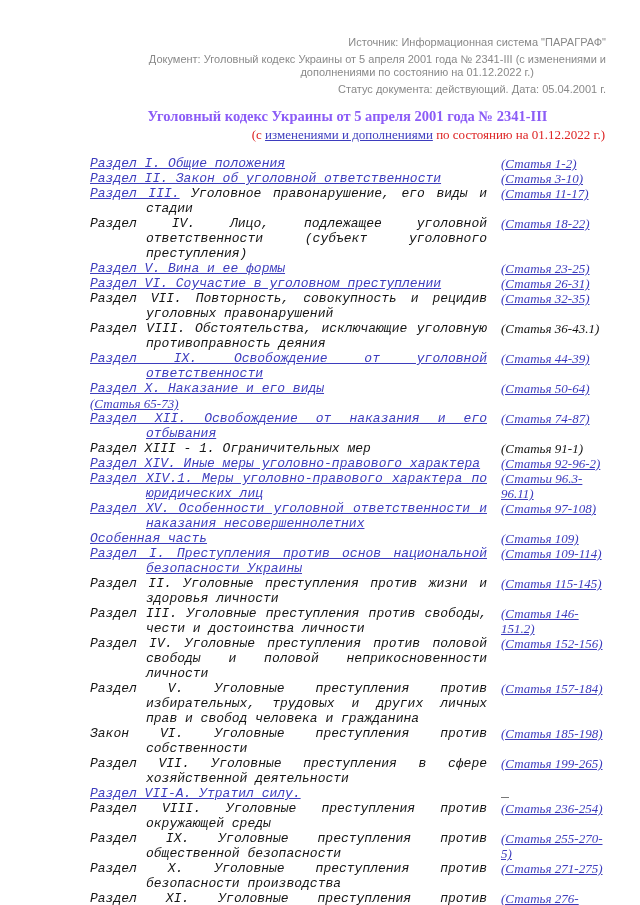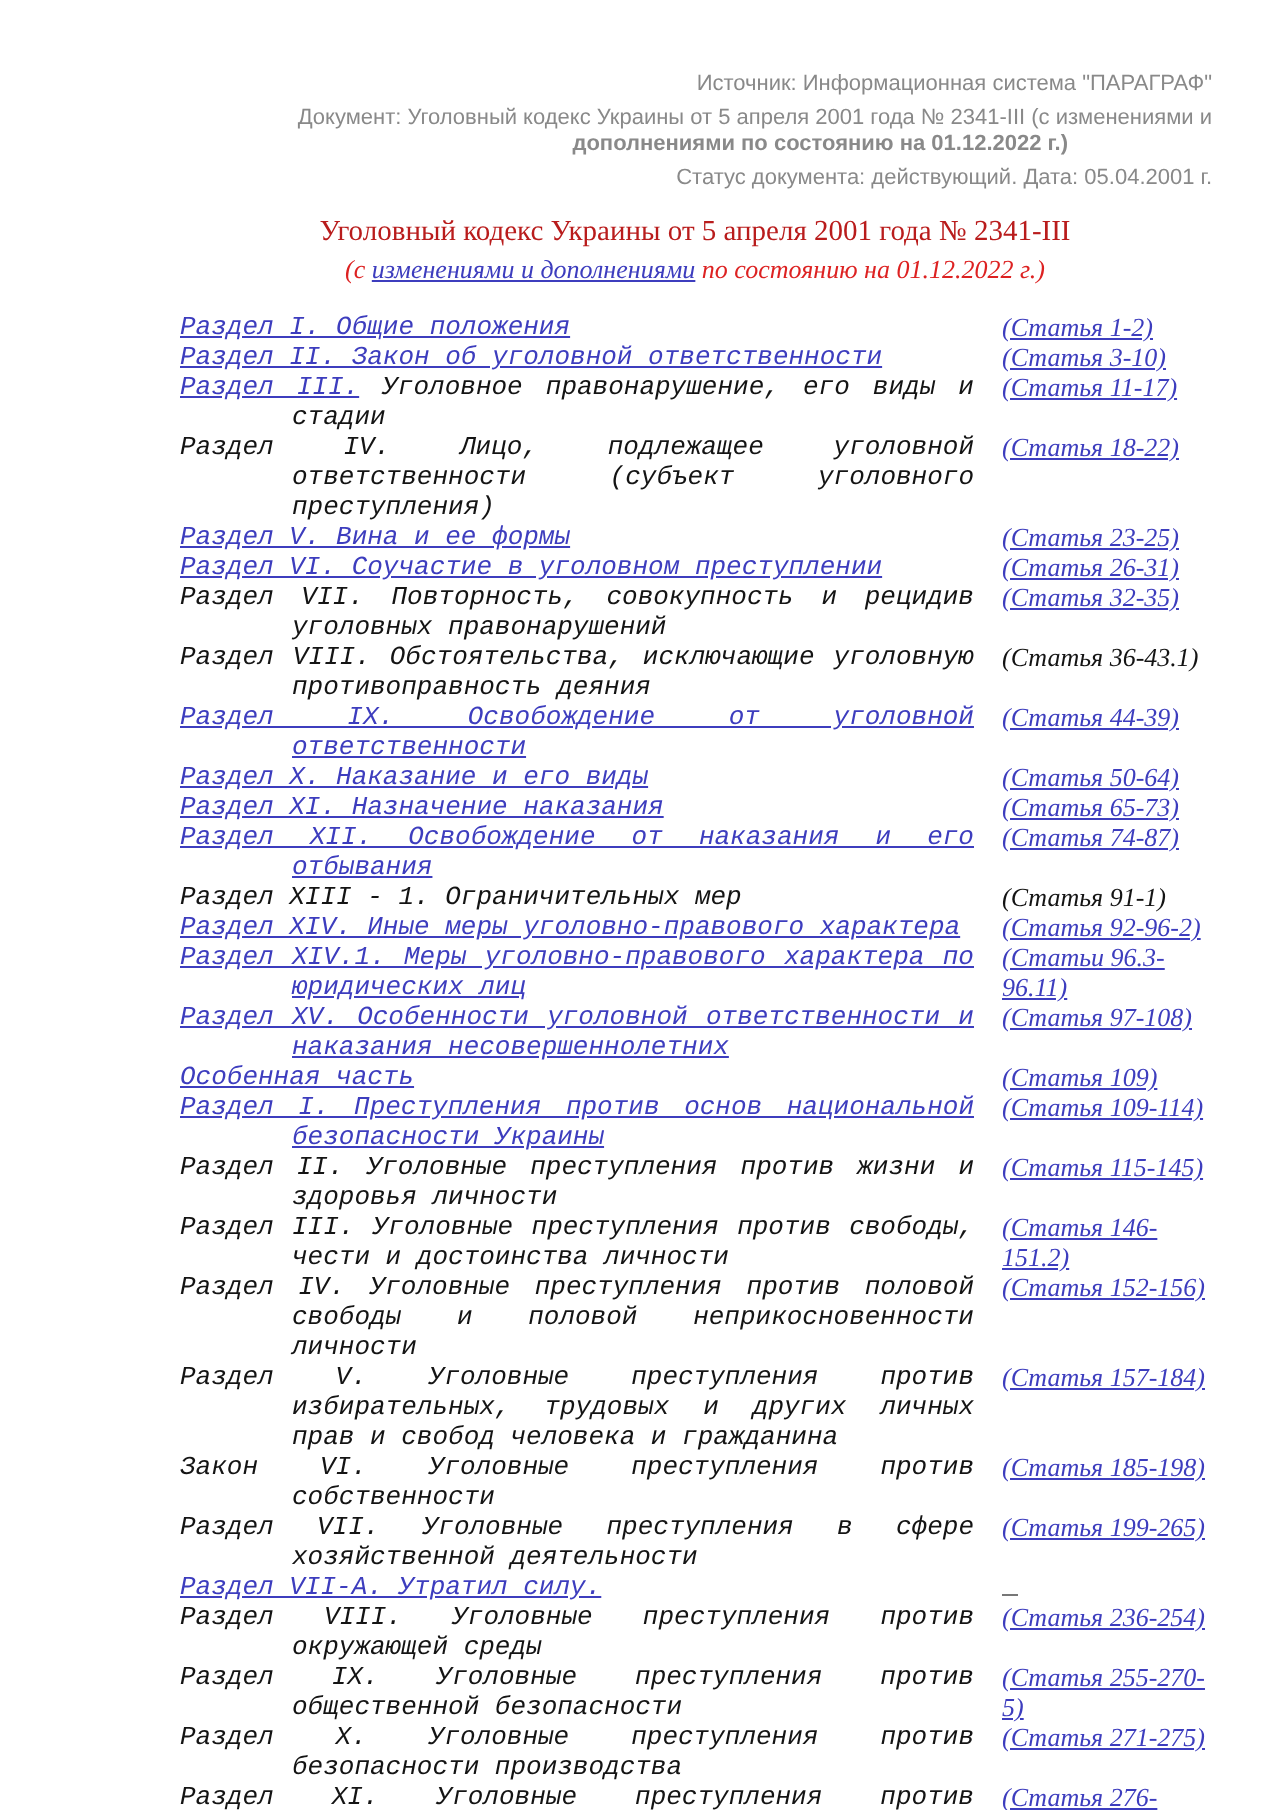--- a/index.html
+++ b/index.html
@@ -20,38 +20,37 @@
   
   .header{
     padding:36px 34px 0 90px;
     text-align:right;
     font-family:"Liberation Sans", sans-serif;
     font-size:11px;
     line-height:13px;
     color:var(--gray);
   }
   .header .h-source{margin-bottom:4px;}
-  .header .h-doc2{padding-right:72px;font-weight:bold;}
+  .header .h-doc2{padding-right:72px;}
   .header .h-status{margin-top:4px;}
 
   .content{margin:0 35px 0 90px;width:515px;}
 
   .doc-title{
     margin-top:12px;
     text-align:center;
     font-size:14.5px;
-    font-weight:normal;
-    color:#b91c1c;
+    font-weight:bold;
+    color:#8b5cf6;
     line-height:16px;
   }
   .subtitle{
     margin-top:3px;
-    text-align:center;
+    text-align:right;
     font-size:13px;
-    font-style:italic;
     color:var(--red);
     line-height:15px;
   }
   .lnk{
     color:var(--link-blue);
     text-decoration:underline;
     cursor:pointer;
   }
   .pln{color:var(--text);}
 
@@ -143,21 +142,20 @@
     <div class="toc-left"><span class="lnk">Раздел IX. Освобождение от уголовной ответственности</span></div>
     <div class="toc-right"><span class="lnk">(Статья 44-39)</span></div>
   </div>
 
   <div class="toc-row">
     <div class="toc-left"><span class="lnk">Раздел X. Наказание и его виды</span></div>
     <div class="toc-right"><span class="lnk">(Статья 50-64)</span></div>
   </div>
 
   <div class="toc-row">
-    <div class="toc-left"><span class="lnk">Раздел XI. Назначение наказания</span></div>
     <div class="toc-right"><span class="lnk">(Статья 65-73)</span></div>
   </div>
 
   <div class="toc-row">
     <div class="toc-left"><span class="lnk">Раздел XII. Освобождение от наказания и его отбывания</span></div>
     <div class="toc-right"><span class="lnk">(Статья 74-87)</span></div>
   </div>
 
 
   <div class="toc-row">

